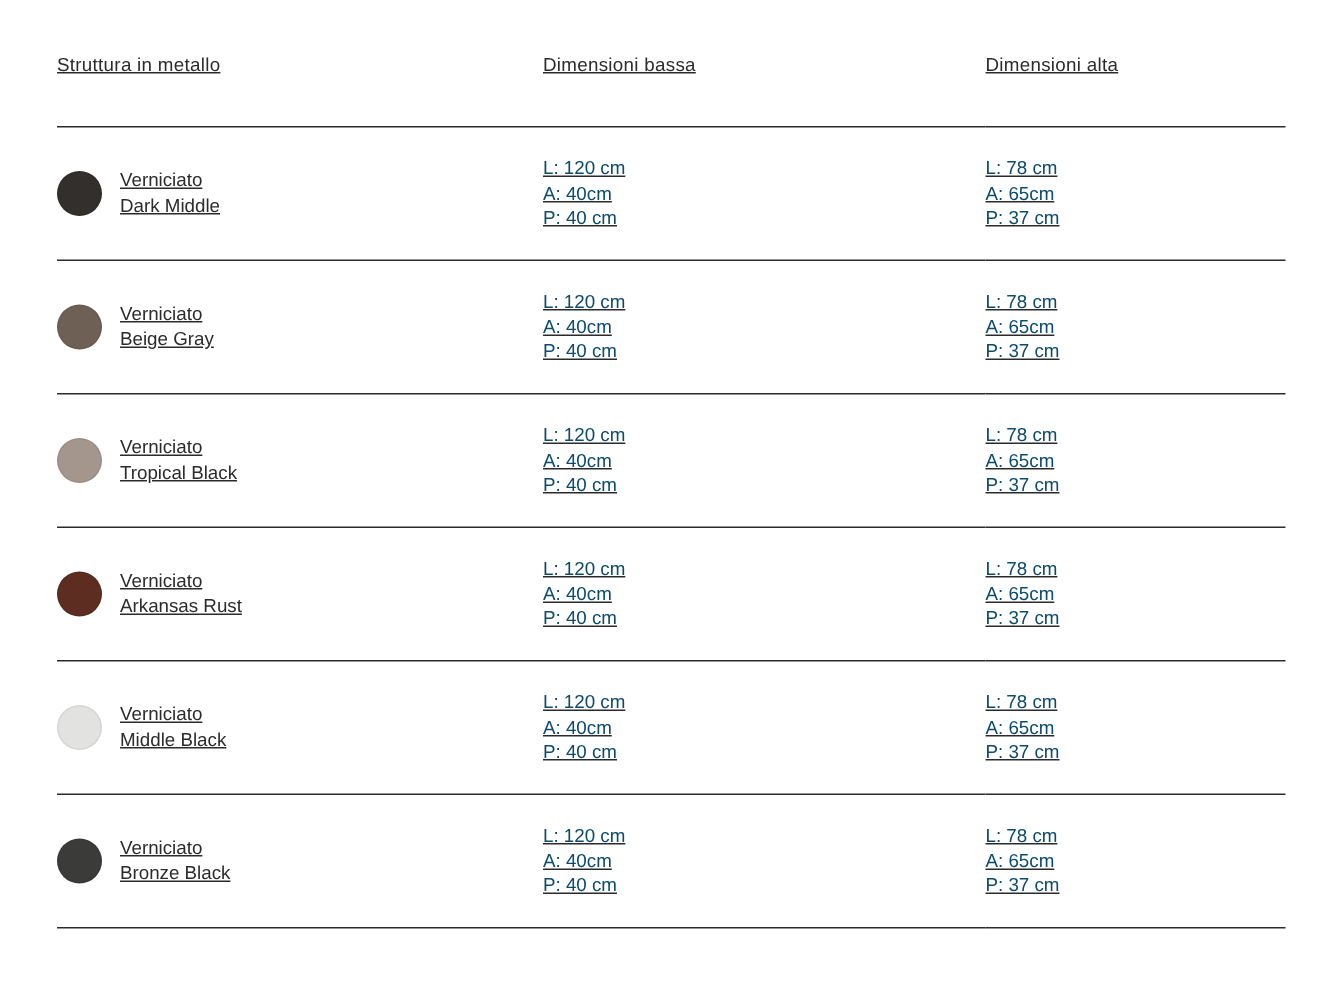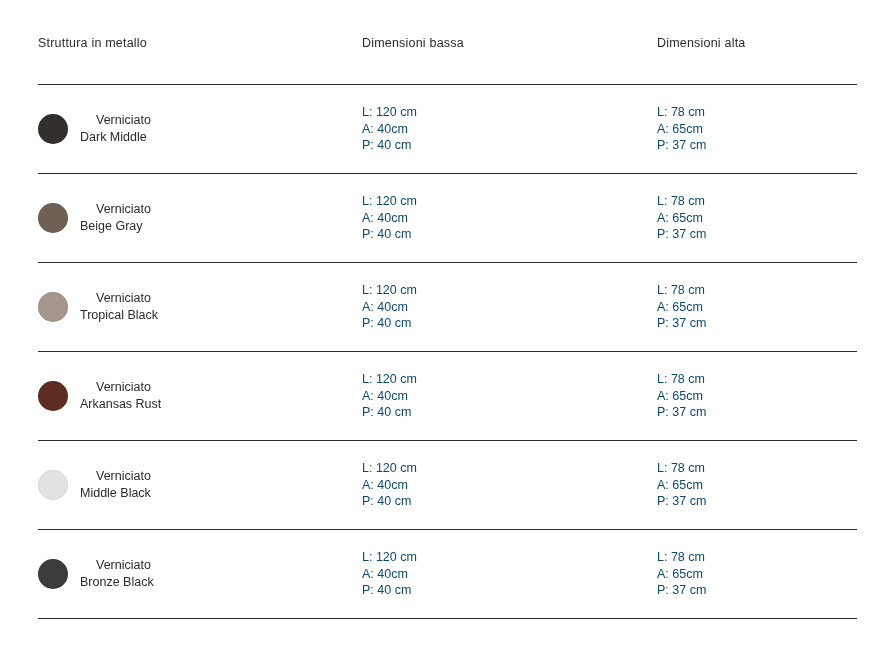--- a/index.html
+++ b/index.html
@@ -13,20 +13,21 @@
     font-family: "Liberation Sans", sans-serif;
     color: #2b2b2b;
     overflow: hidden;
   }
   .sheet {
     position: relative;
     width: 895px;
     height: 671px;
     box-sizing: border-box;
     padding: 0 38px;
+    text-decoration: underline;
   }
   .spec-table {
     width: 819px;
     border-collapse: collapse;
     table-layout: fixed;
   }
   .spec-table col.col-material { width: 324px; }
   .spec-table col.col-low { width: 295px; }
   .spec-table col.col-high { width: 200px; }
 
@@ -60,21 +61,21 @@
     height: 30px;
     border-radius: 50%;
     flex: 0 0 30px;
     box-shadow: inset 0 0 0 1px rgba(0,0,0,0.06);
   }
   .finish-text {
     line-height: 1.35;
     font-size: 12.5px;
     color: #2b2b2b;
   }
-  .finish-type { display: block; margin-left: 16px; }
+  .finish-type { display: block; }
   .finish-name { display: block; }
 
   .dims {
     font-size: 12.5px;
     line-height: 1.33;
     color: #0c4a6e;
   }
   .dims span { display: block; }
 </style>
 </head>

